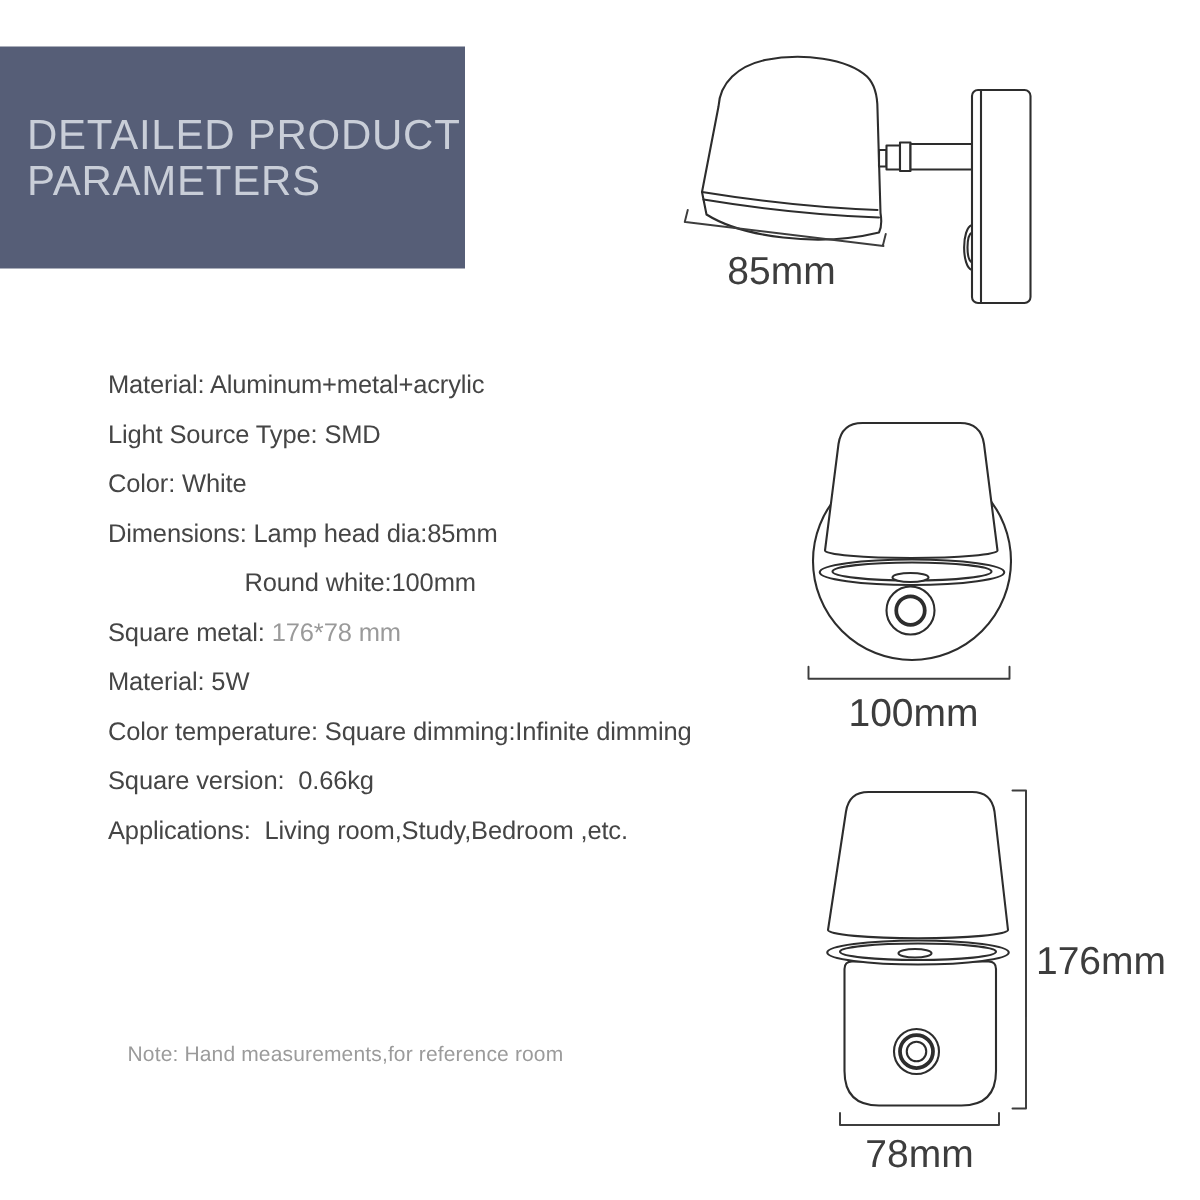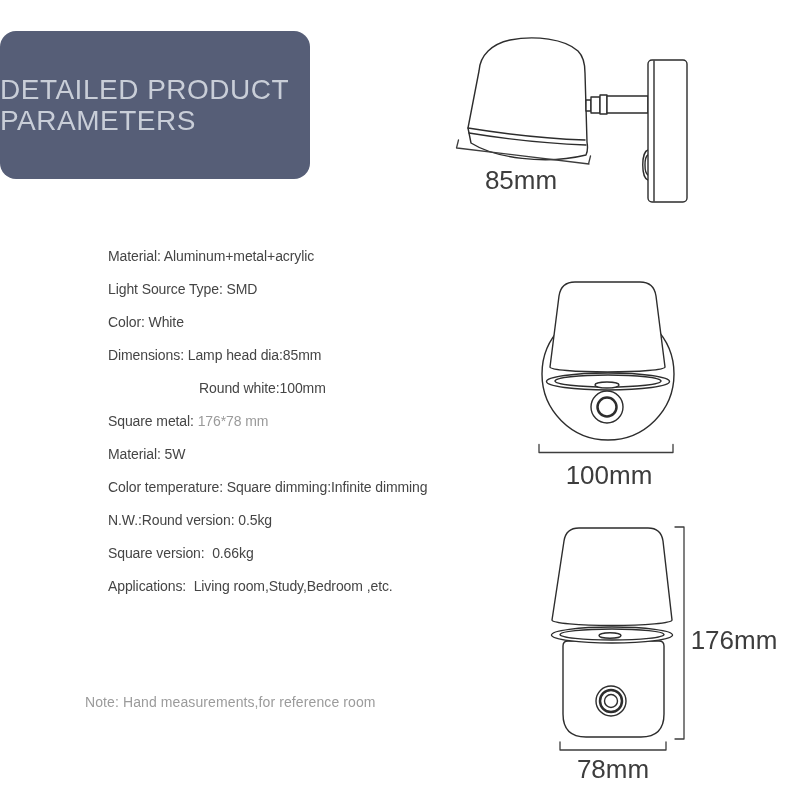--- a/index.html
+++ b/index.html
@@ -4,28 +4,28 @@
 <style>
   html,body{margin:0;padding:0;}
   body{
     width:800px;height:800px;position:relative;background:#ffffff;
     font-family:"Liberation Sans", sans-serif;overflow:hidden;
   }
   .title-box{
     position:absolute;left:0;top:31px;width:310px;height:148px;
     background:#565e77;color:#c9ced8;
     display:flex;flex-direction:column;justify-content:center;
-    box-sizing:border-box;border-radius:16px;
+    padding-left:18px;box-sizing:border-box;
   }
   .title-line{
     font-size:28px;line-height:31px;font-weight:400;letter-spacing:.5px;
   }
   .spec-list{
     position:absolute;left:72px;top:240px;width:470px;
-    color:#454545;font-size:14px;margin-left:36px;
+    color:#454545;font-size:17px;
   }
   .spec-line{height:33px;line-height:33px;white-space:pre;letter-spacing:-0.1px;}
   .indent-1{padding-left:91px;}
   .indent-2{padding-left:142px;}
   .muted-val{color:#9a9a9a;}
   .note{
     position:absolute;left:85px;top:694px;font-size:14px;color:#9b9b9b;
     letter-spacing:0.1px;
   }
   svg{position:absolute;}
@@ -47,21 +47,20 @@
 
 <div class="spec-list">
   <div class="spec-line">Material: Aluminum+metal+acrylic</div>
   <div class="spec-line">Light Source Type: SMD</div>
   <div class="spec-line">Color: White</div>
   <div class="spec-line">Dimensions: Lamp head dia:85mm</div>
   <div class="spec-line indent-1">Round white:100mm</div>
   <div class="spec-line"><span>Square metal: </span><span class="muted-val">176*78 mm</span></div>
   <div class="spec-line">Material: 5W</div>
   <div class="spec-line">Color temperature: Square dimming:Infinite dimming</div>
-  <div class="spec-line">N.W.:Round version: 0.5kg</div>
   <div class="spec-line">Square version:  0.66kg</div>
   <div class="spec-line">Applications:  Living room,Study,Bedroom ,etc.</div>
 </div>
 
 <div class="note">Note: Hand measurements,for reference room</div>
 
 <svg class="svg-side" width="310" height="200" viewBox="0 0 310 200">
   <g>
     <path class="ln-f" d="M 18 113 L 29 56 C 30 40 42 29 60 25 C 85 20 115 24 128 36 C 134 42 135 50 135 58 L 137 127 C 138 133 137 138 136 140 C 95 150 45 143 21 128 Z"></path>
     <path class="ln" d="M 18 113 Q 80 123 135 125"></path>

